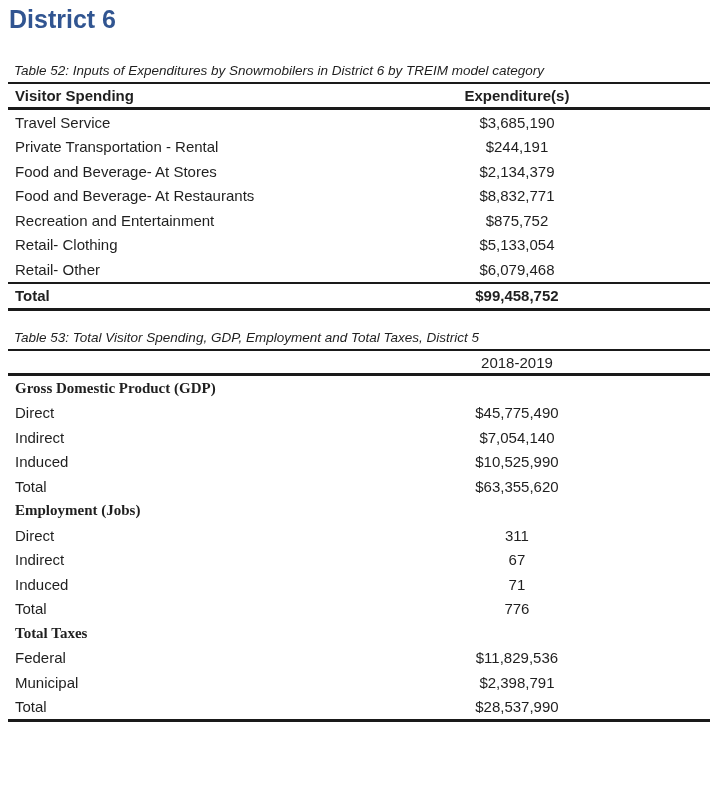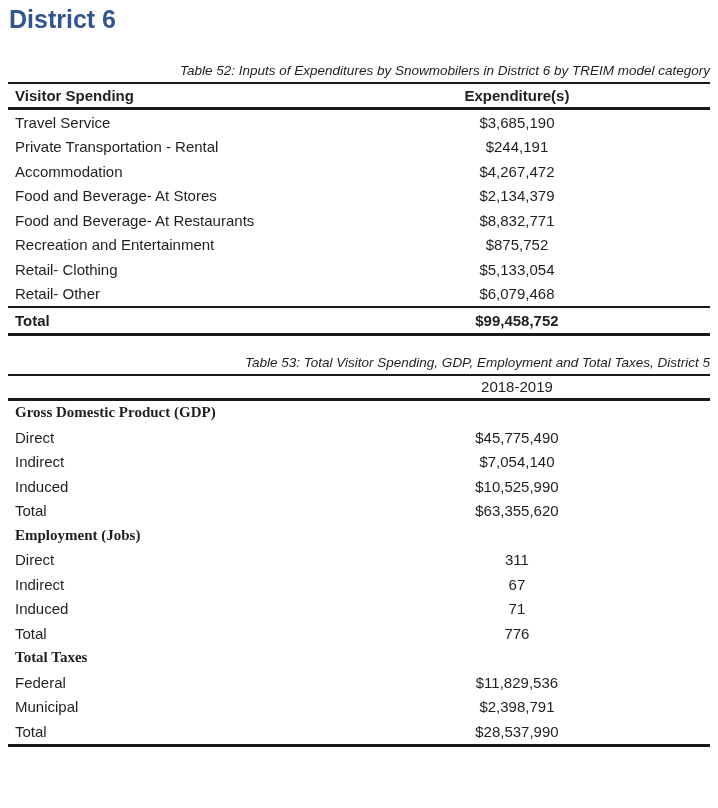--- a/index.html
+++ b/index.html
@@ -23,21 +23,20 @@
     color: #315591;
     margin: 3px 0 0 1px;
     line-height: 24px;
   }
   .caption {
     font-style: italic;
     font-size: 13.5px;
     line-height: 17px;
     color: #1f1f1f;
     margin: 0 0 3px 6px;
-    text-align: right;
   }
   .cap52 { margin-top: 31px; }
   .cap53 { margin-top: 18px; }
   table {
     width: 702px;
     border-collapse: collapse;
     table-layout: fixed;
   }
   .col-label { width: 45%; }
   .col-value { width: 55%; }
@@ -100,24 +99,20 @@
     <tbody>
       <tr>
         <td class="cell-label">Travel Service</td>
         <td class="cell-value">$3,685,190</td>
       </tr>
       <tr>
         <td class="cell-label">Private Transportation - Rental</td>
         <td class="cell-value">$244,191</td>
       </tr>
       <tr>
-        <td class="cell-label">Accommodation</td>
-        <td class="cell-value">$4,267,472</td>
-      </tr>
-      <tr>
         <td class="cell-label">Food and Beverage- At Stores</td>
         <td class="cell-value">$2,134,379</td>
       </tr>
       <tr>
         <td class="cell-label">Food and Beverage- At Restaurants</td>
         <td class="cell-value">$8,832,771</td>
       </tr>
       <tr>
         <td class="cell-label">Recreation and Entertainment</td>
         <td class="cell-value">$875,752</td>

